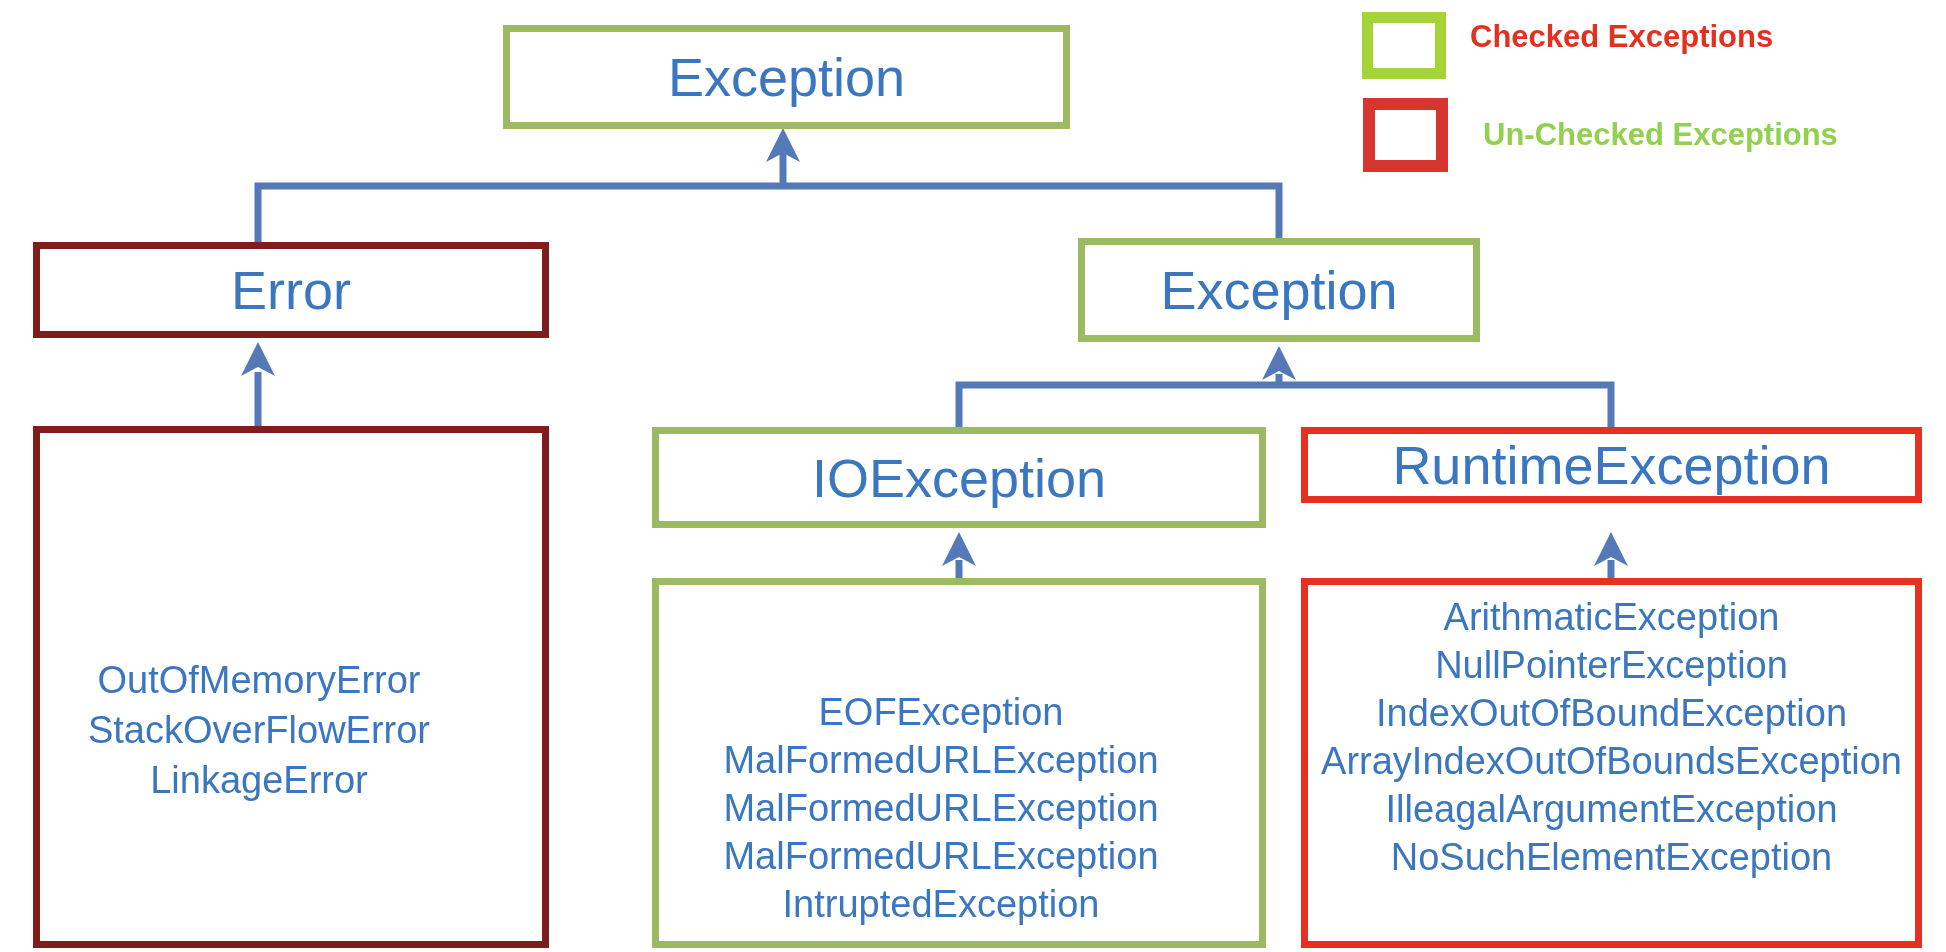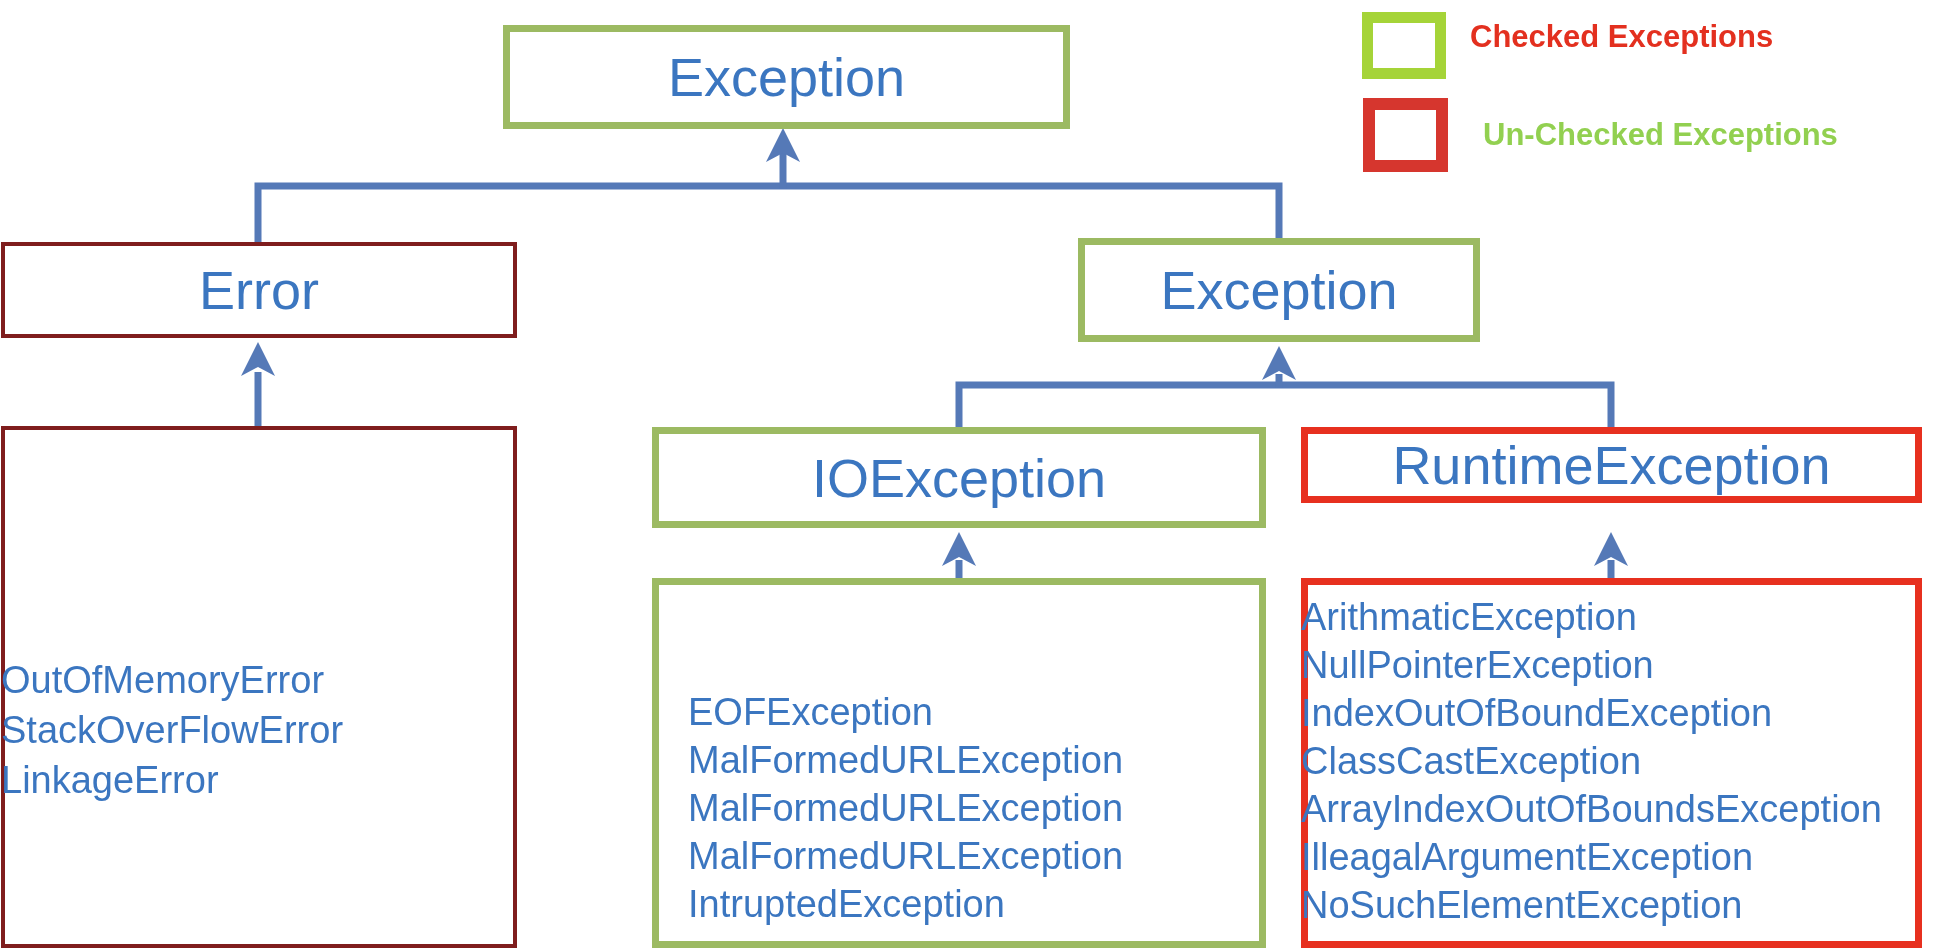--- a/index.html
+++ b/index.html
@@ -16,45 +16,45 @@
     background:#ffffff;
     display:flex;align-items:center;justify-content:center;
   }
   .box .lbl{
     color:#3B76C0;
     font-size:54px;
     line-height:1;
     white-space:nowrap;
   }
   .green-border{border:7px solid #9CBA62;}
-  .blue-border{border:4px solid #7f1d1d;}
+  .blue-border{border:7px solid #7f1d1d;margin-left:32px;}
   .red-border{border:7px solid #E7301F;}
 
   
   #throwable-box {left:503px;top:25px;width:567px;height:104px;}
   #error-box     {left:1px;top:242px;width:516px;height:96px;}
   #exception-box {left:1078px;top:238px;width:402px;height:104px;}
   #io-box        {left:652px;top:427px;width:614px;height:101px;}
   #rt-box        {left:1301px;top:427px;width:621px;height:76px;}
 
   
   #error-list-box{left:1px;top:426px;width:516px;height:522px;}
   #io-list-box   {left:652px;top:578px;width:614px;height:370px;}
   #rt-list-box   {left:1301px;top:578px;width:621px;height:370px;}
 
   .list{
     position:absolute;
-    text-align:left;
+    text-align:center;
     color:#3B76C0;
     font-size:38px;
     line-height:48px;
     white-space:nowrap;
   }
   #error-list{left:1px;top:655px;width:516px;line-height:50px;}
-  #io-list   {left:652px;top:688px;width:578px;padding-left:36px;}
+  #io-list   {left:652px;top:688px;width:578px;}
   #rt-list   {left:1301px;top:593px;width:621px;}
 
   
   #connectors{position:absolute;left:0;top:0;width:1946px;height:952px;}
   #connectors path, #connectors line{stroke:#5579B7;stroke-width:7;fill:none;}
   #connectors polygon{fill:#5579B7;stroke:none;}
 
   
   .legend-swatch{position:absolute;box-sizing:border-box;background:#ffffff;}
   #legend-checked-swatch{
@@ -133,21 +133,20 @@
     <div>MalFormedURLException</div>
     <div>MalFormedURLException</div>
     <div>MalFormedURLException</div>
     <div>IntruptedException</div>
   </div>
 
   <div class="list" id="rt-list">
     <div>ArithmaticException</div>
     <div>NullPointerException</div>
     <div>IndexOutOfBoundException</div>
-    <div>ClassCastException</div>
     <div>ArrayIndexOutOfBoundsException</div>
     <div>IlleagalArgumentException</div>
     <div>NoSuchElementException</div>
   </div>
 
   <div class="legend-swatch" id="legend-checked-swatch"></div>
   <div class="legend-label" id="legend-checked-label">Checked Exceptions</div>
 
   <div class="legend-swatch" id="legend-unchecked-swatch"></div>
   <div class="legend-label" id="legend-unchecked-label">Un-Checked Exceptions</div>

